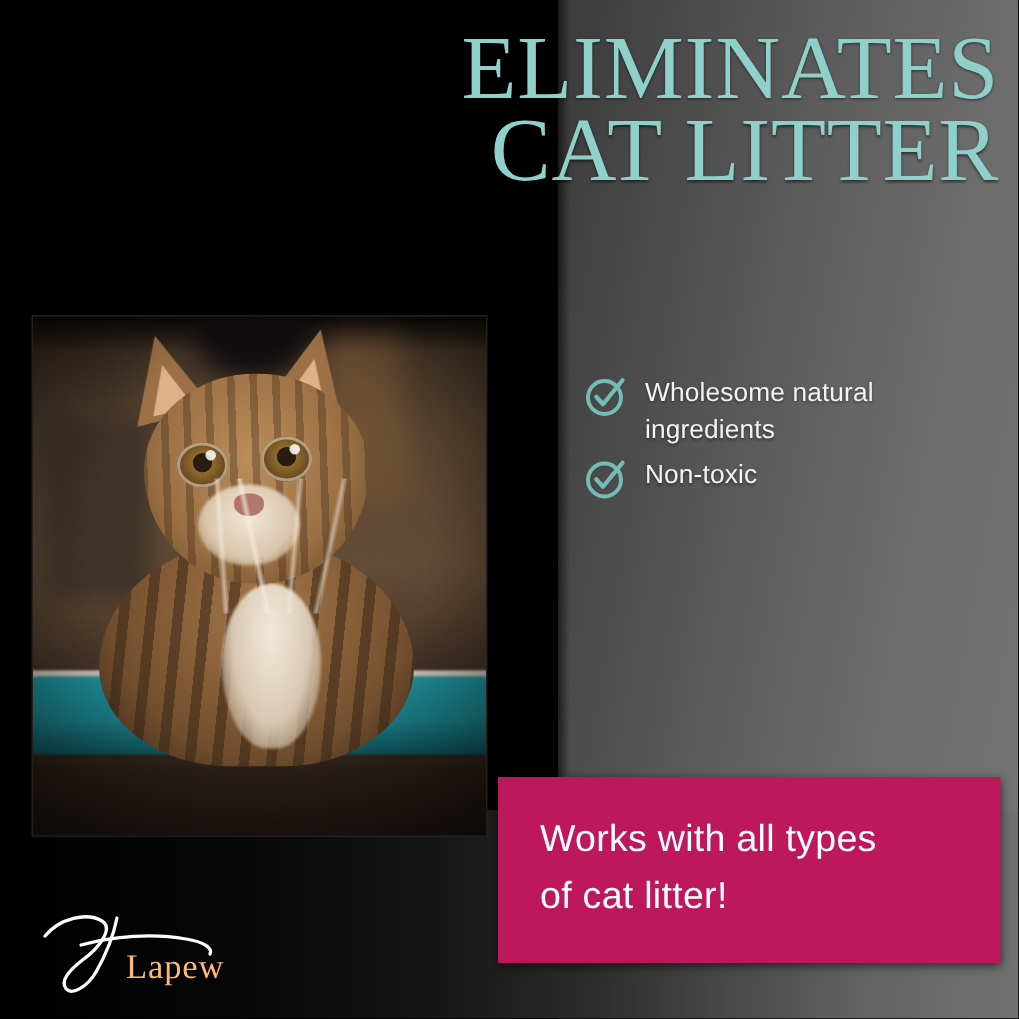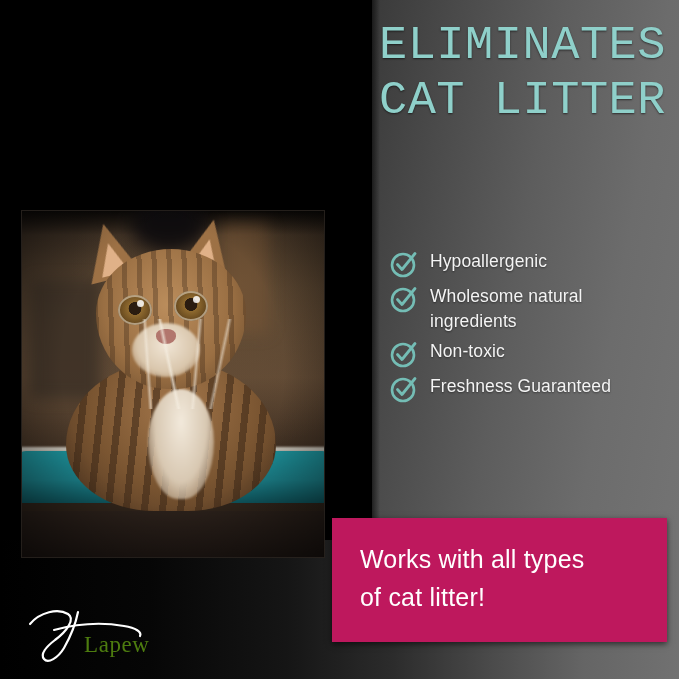--- a/index.html
+++ b/index.html
@@ -48,23 +48,23 @@
     background: linear-gradient(90deg, rgba(0,0,0,1) 0%, rgba(0,0,0,0.55) 45%, rgba(0,0,0,0) 100%);
   }
 
   
   .headline {
     position: absolute;
     left: 300px;
     top: 18px;
     width: 366px;
     text-align: right;
-    font-family: Liberation Mono, monospace;
+    font-family: Liberation Serif, serif;
     color: #8fd0ca;
-    font-size: 47px;
+    font-size: 60px;
     line-height: 55px;
     letter-spacing: 0.5px;
     text-shadow: 0 1px 2px rgba(0,0,0,0.55);
   }
   .headline .hl-line { display: block; white-space: nowrap; }
 
   
   .photo {
     position: absolute;
     left: 22px;
@@ -318,21 +318,21 @@
     left: 24px;
     top: 606px;
     width: 170px;
     height: 62px;
   }
   .logo svg { display: block; overflow: visible; }
   .logo-word {
     position: absolute;
     left: 60px;
     top: 26px;
-    color: #4d7c0f;
+    color: #fdba74;
     font-family: "Liberation Serif", "DejaVu Serif", serif;
     font-size: 23px;
     letter-spacing: 0.6px;
     text-align: center;
   }
 </style>
 </head>
 <body>
 
 <div id="poster">
@@ -370,29 +370,20 @@
       <div class="k-nose"></div>
       <div class="k-whiskers"></div>
     </div>
 
     <div class="litter"></div>
     <div class="photo-vignette"></div>
   </div>
 
   <div class="benefits">
 
-    <div class="benefit-row">
-      <span class="check-icon">
-        <svg width="28" height="28" viewBox="0 0 28 28">
-          <circle cx="13" cy="15" r="11" fill="none" stroke="#74bdb5" stroke-width="2.6"></circle>
-          <path d="M7.5 14.5 L12 19.5 L25 3.5" fill="none" stroke="#74bdb5" stroke-width="2.8" stroke-linecap="round" stroke-linejoin="round"></path>
-        </svg>
-      </span>
-      <span class="benefit-label">Hypoallergenic</span>
-    </div>
 
     <div class="benefit-row">
       <span class="check-icon">
         <svg width="28" height="28" viewBox="0 0 28 28">
           <circle cx="13" cy="15" r="11" fill="none" stroke="#74bdb5" stroke-width="2.6"></circle>
           <path d="M7.5 14.5 L12 19.5 L25 3.5" fill="none" stroke="#74bdb5" stroke-width="2.8" stroke-linecap="round" stroke-linejoin="round"></path>
         </svg>
       </span>
       <span class="benefit-label">Wholesome natural ingredients</span>
     </div>
@@ -400,29 +391,20 @@
     <div class="benefit-row">
       <span class="check-icon">
         <svg width="28" height="28" viewBox="0 0 28 28">
           <circle cx="13" cy="15" r="11" fill="none" stroke="#74bdb5" stroke-width="2.6"></circle>
           <path d="M7.5 14.5 L12 19.5 L25 3.5" fill="none" stroke="#74bdb5" stroke-width="2.8" stroke-linecap="round" stroke-linejoin="round"></path>
         </svg>
       </span>
       <span class="benefit-label">Non-toxic</span>
     </div>
 
-    <div class="benefit-row">
-      <span class="check-icon">
-        <svg width="28" height="28" viewBox="0 0 28 28">
-          <circle cx="13" cy="15" r="11" fill="none" stroke="#74bdb5" stroke-width="2.6"></circle>
-          <path d="M7.5 14.5 L12 19.5 L25 3.5" fill="none" stroke="#74bdb5" stroke-width="2.8" stroke-linecap="round" stroke-linejoin="round"></path>
-        </svg>
-      </span>
-      <span class="benefit-label">Freshness Guaranteed</span>
-    </div>
 
   </div>
 
   <div class="callout">
     <div class="callout-text">
       <span class="co-line">Works with all types</span>
       <span class="co-line">of cat litter!</span>
     </div>
   </div>
 

